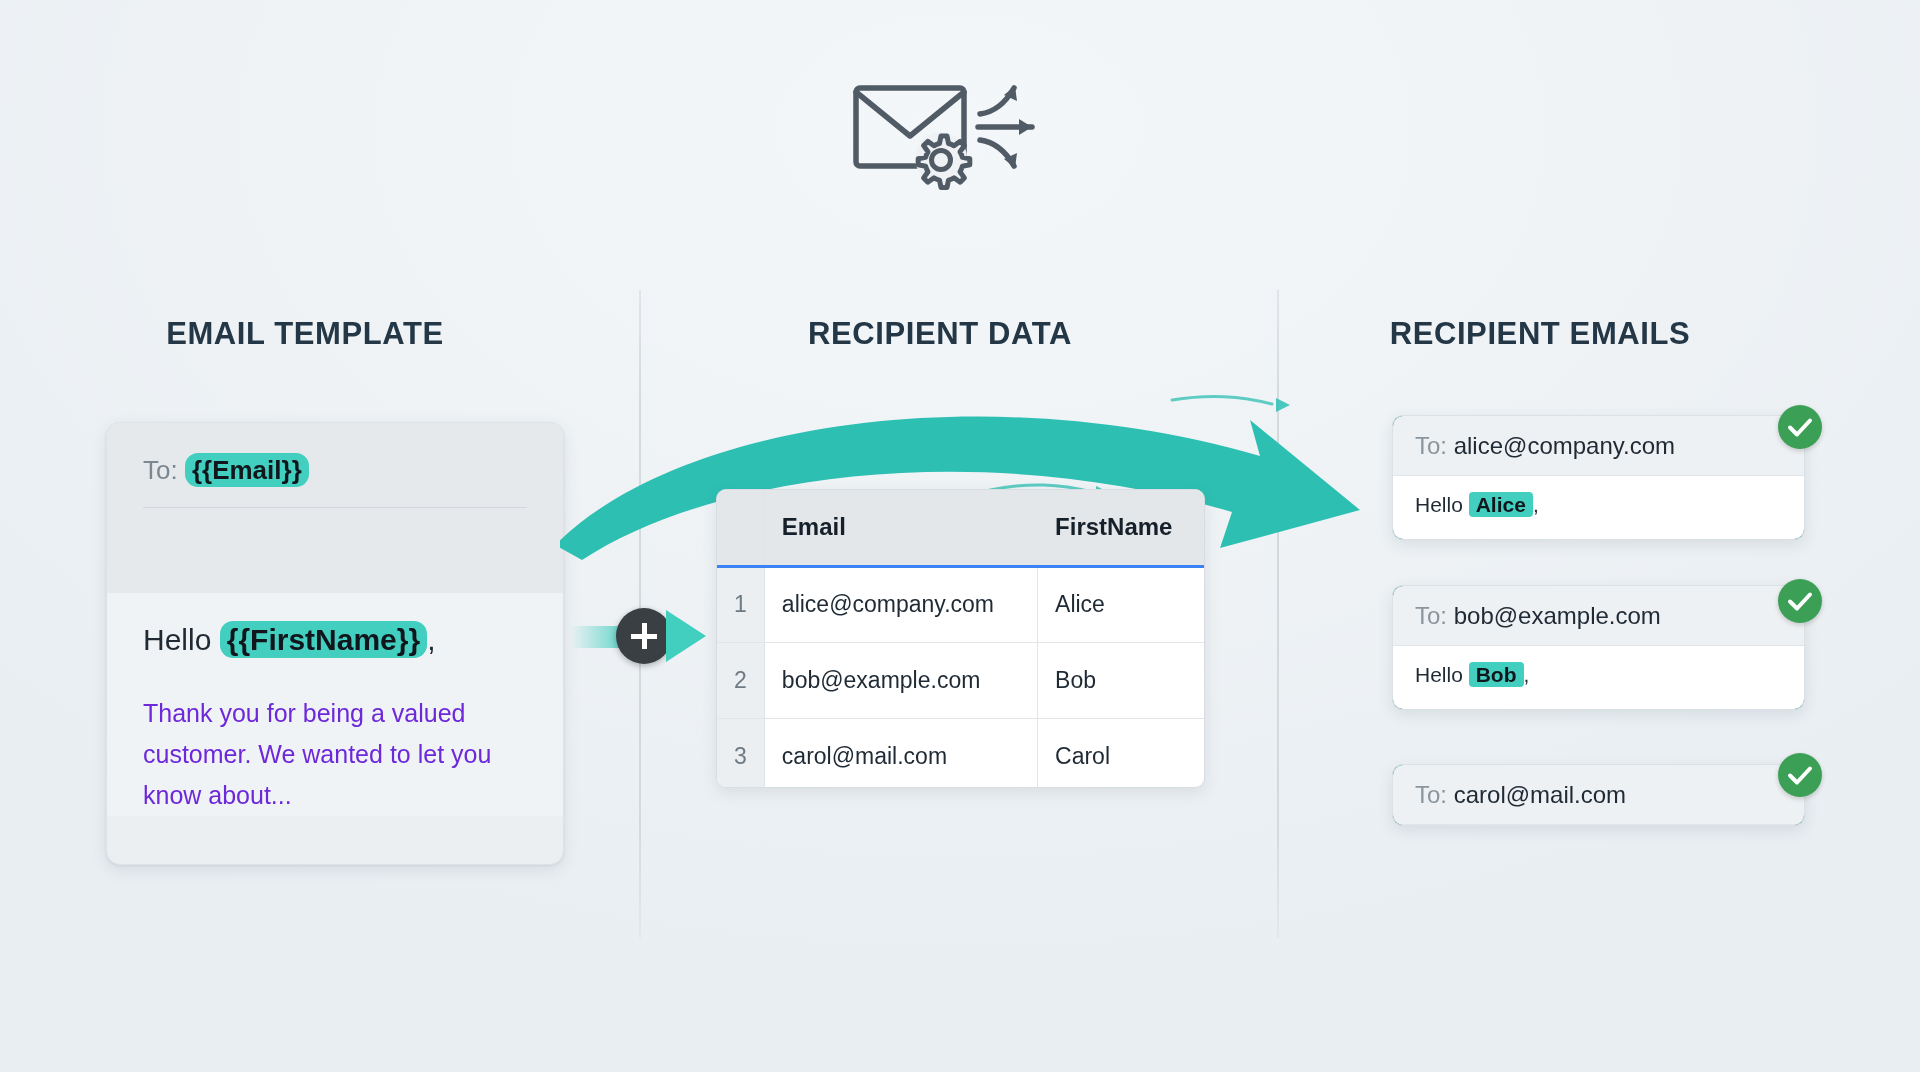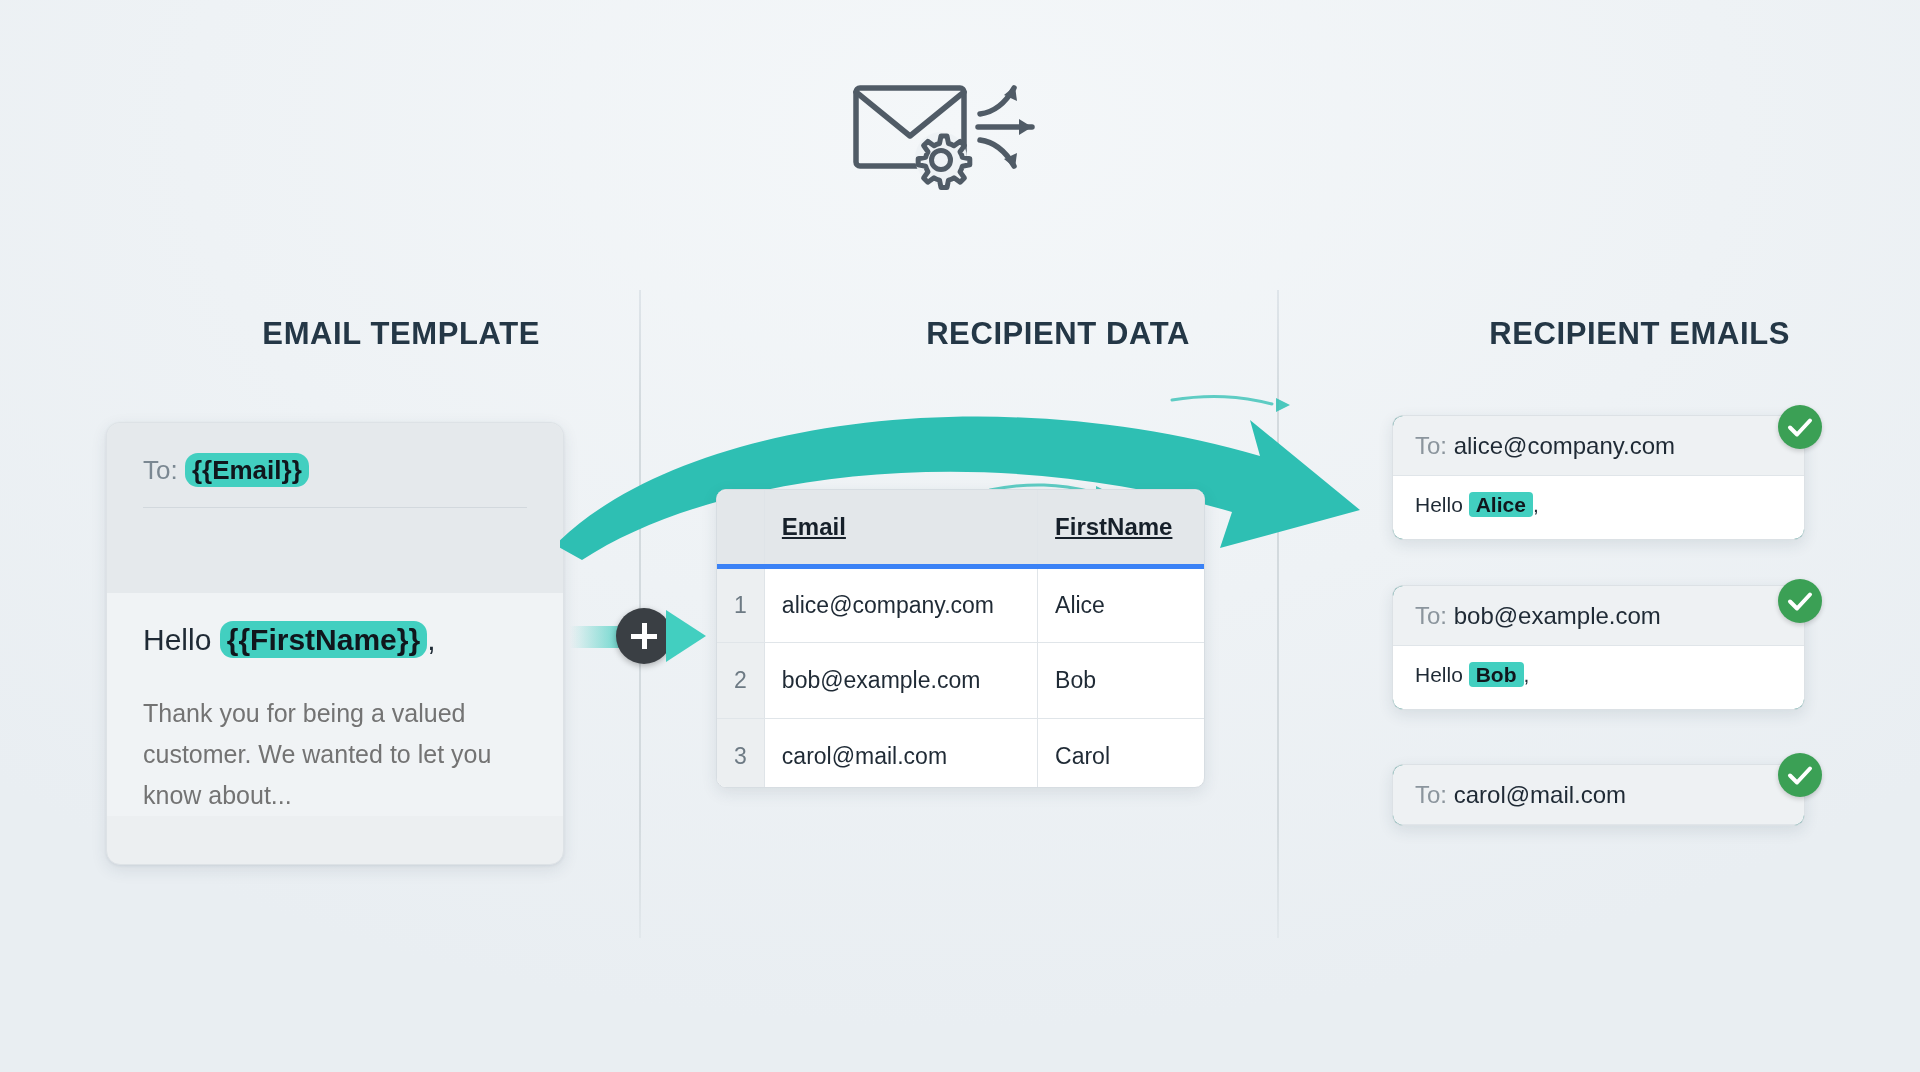--- a/index.html
+++ b/index.html
@@ -27,21 +27,21 @@
     height: 130px;
   }
 
   
   .col-heading {
     position: absolute;
     font-size: 31px;
     font-weight: bold;
     letter-spacing: 0.6px;
     color: #243746;
-    text-align: right;
+    text-align: center;
     white-space: nowrap;
   }
   #heading-template  { left:  70px; top: 316px; width: 470px; }
   #heading-recipient { left: 690px; top: 316px; width: 500px; }
   #heading-emails    { left: 1290px; top: 316px; width: 500px; }
 
   
   .divider {
     position: absolute;
     width: 2px;
@@ -87,21 +87,21 @@
   }
   #tpl-greeting {
     font-size: 30px;
     line-height: 34px;
     white-space: nowrap;
     margin-bottom: 36px;
   }
   #tpl-paragraph {
     font-size: 25px;
     line-height: 41px;
-    color: #737373;
+    color: #6d28d9;
     max-width: 372px;
   }
 
   
   .chip {
     background: #42cfc0;
     color: #10161c;
     font-weight: bold;
     border-radius: 13px;
     padding: 2px 7px;
@@ -166,22 +166,21 @@
     text-align: left;
     height: 76px;
     padding: 0 0 0 17px;
     border-bottom: 1px solid #e0e5e9;
   }
   #recipient-table thead th {
     background: #e3e7ea;
     font-weight: bold;
     font-size: 24px;
     color: #16202a;
-    border-bottom: 5px solid #3b82f6;
-    text-decoration: underline;
+    border-bottom: 3px solid #3b82f6;
   }
   #recipient-table tbody tr:last-child td { border-bottom: none; }
   .col-idx {
     width: 48px;
     background: #eceff1;
     color: #6d7a84;
     text-align: center !important;
     padding: 0 !important;
     border-right: 1px solid #dfe4e8;
     font-size: 23px;

